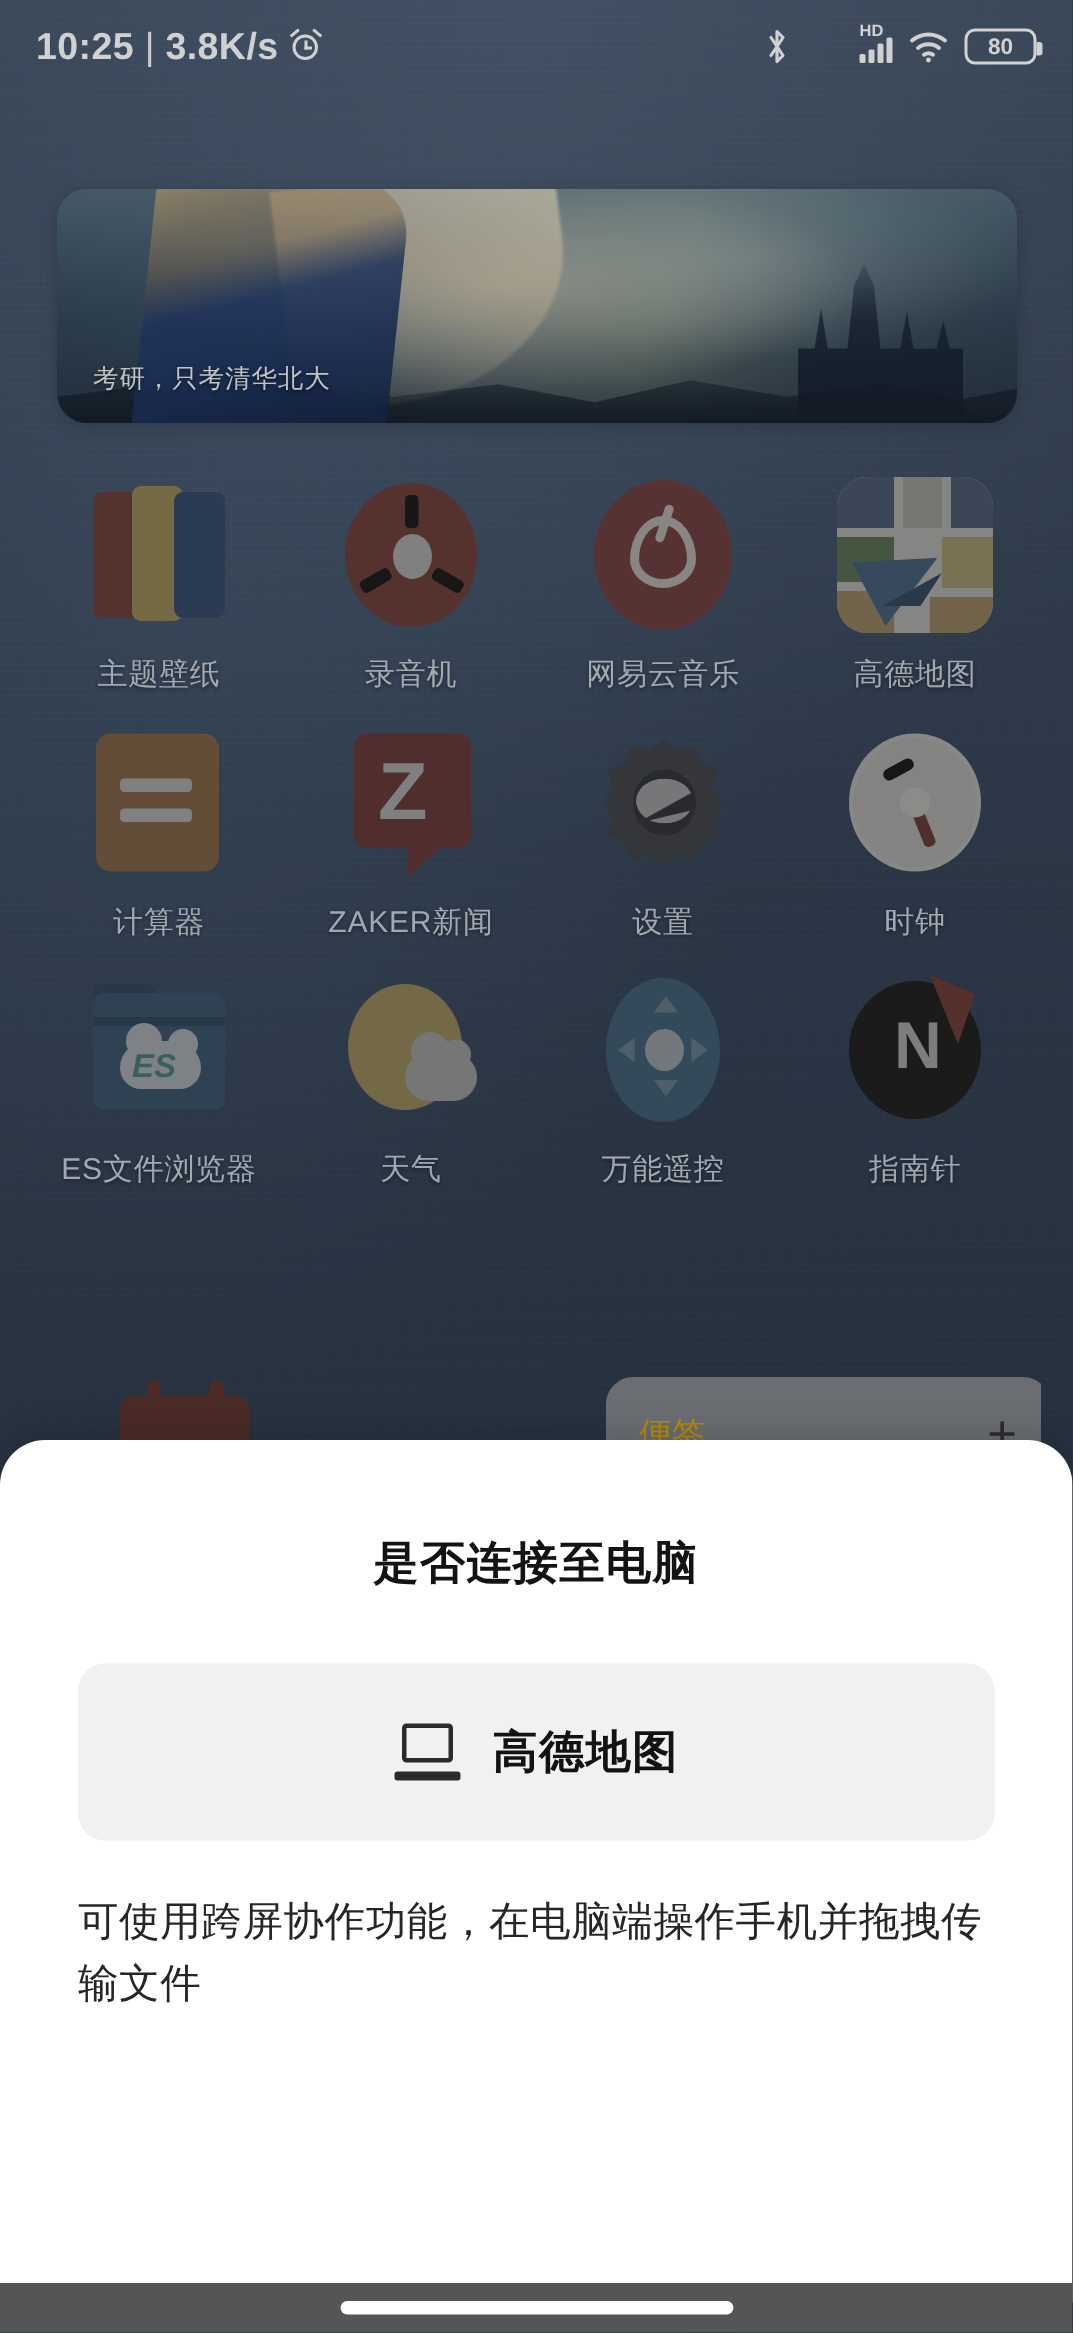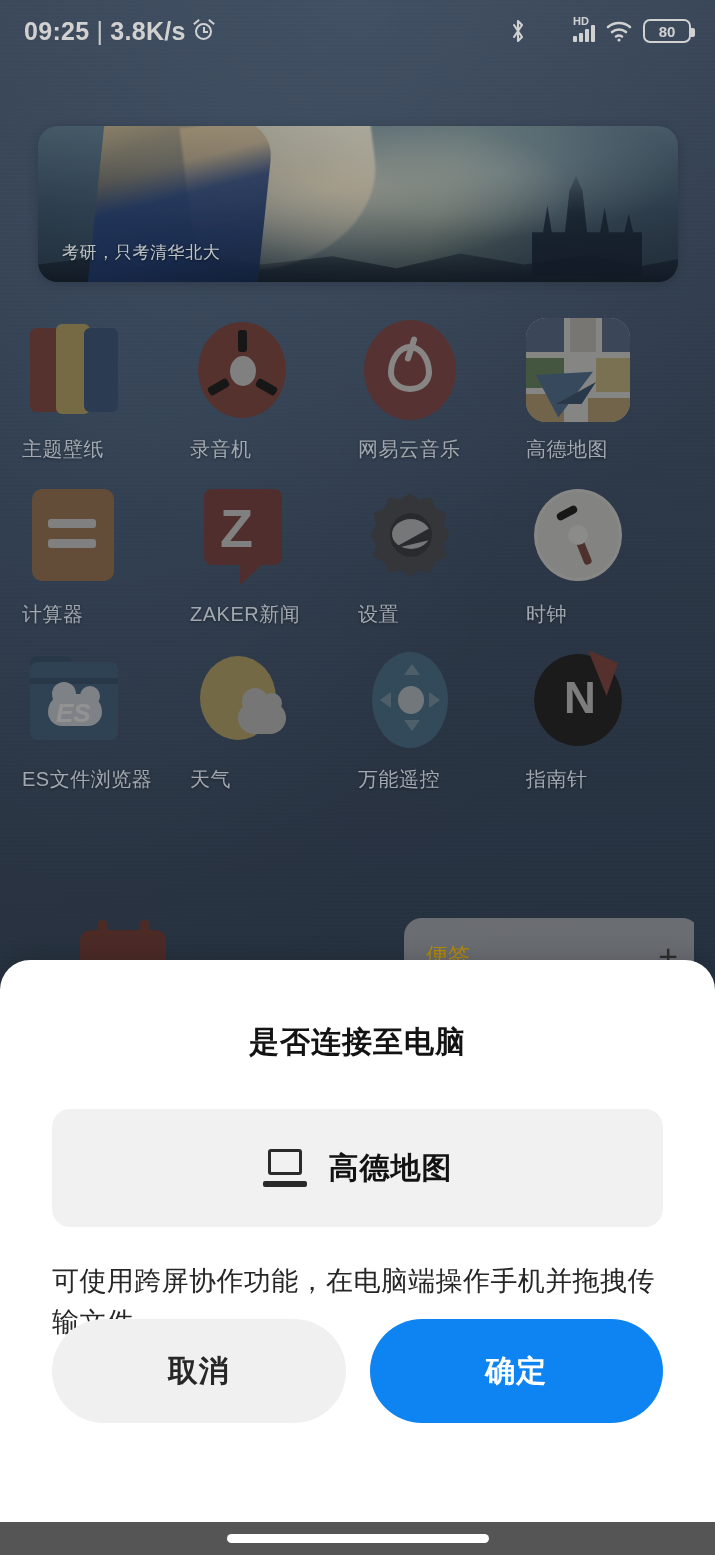--- a/index.html
+++ b/index.html
@@ -115,21 +115,21 @@
     color:#e8eef2; font-size:17px; letter-spacing:.6px;
     text-shadow:0 1px 3px rgba(0,0,0,.6);
   }
 
   
   .app-grid{
     position:absolute; left:22px; top:318px; width:672px;
     display:grid; grid-template-columns:repeat(4,1fr);
     row-gap:20px; column-gap:0;
   }
-  .app-cell{ display:flex; flex-direction:column; align-items:flex-start; }
+  .app-cell{ display:flex; flex-direction:column; align-items:center; }
   .app-icon{
     width:104px; height:104px; position:relative;
     filter:saturate(.42) brightness(.72) contrast(.92);
   }
   .app-label{
     margin-top:14px; color:#c6ced8; font-size:20px; letter-spacing:.5px;
     text-shadow:0 1px 3px rgba(0,0,0,.45); white-space:nowrap;
   }
 
   
@@ -208,21 +208,21 @@
   .ic-clock .hand-b{ position:absolute; left:30px; top:26px; width:22px; height:8px; background:#1d1d1d; border-radius:4px; transform:rotate(-28deg); }
   .ic-clock .hand-r{ position:absolute; left:54px; top:56px; width:8px; height:26px; background:#c0392b; border-radius:3px; transform:rotate(-22deg); }
 
   
   .ic-es .folder{ position:absolute; left:8px; top:14px; width:88px; height:78px; background:#1f72c0; border-radius:8px; }
   .ic-es .tab{ position:absolute; left:8px; top:8px; width:42px; height:16px; background:#1a5fa3; border-radius:6px 6px 0 0; }
   .ic-es .strip{ position:absolute; left:8px; top:30px; width:88px; height:6px; background:#1a5fa3; }
   .ic-es .cloud{ position:absolute; left:26px; top:46px; width:54px; height:32px; background:#cfe3f5; border-radius:18px 18px 14px 14px; }
   .ic-es .cloud::before{ content:""; position:absolute; left:4px; top:-12px; width:24px; height:24px; background:#cfe3f5; border-radius:50%; }
   .ic-es .cloud::after{ content:""; position:absolute; right:2px; top:-8px; width:20px; height:20px; background:#cfe3f5; border-radius:50%; }
-  .ic-es .estxt{ position:absolute; left:34px; top:50px; color:#ffffff; font-size:26px; font-weight:700; font-style:italic; z-index:3; }
+  .ic-es .estxt{ position:absolute; left:34px; top:50px; color:#14b8a6; font-size:22px; font-weight:700; font-style:italic; z-index:3; }
 
   
   .ic-remote .pad{ position:absolute; left:14px; top:4px; width:76px; height:96px; background:#1f84c8; border-radius:50%; }
   .ic-remote .hub{ position:absolute; left:40px; top:38px; width:26px; height:28px; background:#b9cfdd; border-radius:50%; }
   .ic-remote .ar{ position:absolute; width:0; height:0; }
   .ic-remote .up{ left:46px; top:16px; border-left:8px solid transparent; border-right:8px solid transparent; border-bottom:11px solid #5fa9d6; }
   .ic-remote .dn{ left:46px; top:72px; border-left:8px solid transparent; border-right:8px solid transparent; border-top:11px solid #5fa9d6; }
   .ic-remote .lf{ left:22px; top:44px; border-top:8px solid transparent; border-bottom:8px solid transparent; border-right:11px solid #5fa9d6; }
   .ic-remote .rt{ right:22px; top:44px; border-top:8px solid transparent; border-bottom:8px solid transparent; border-left:11px solid #5fa9d6; }
 
@@ -308,21 +308,21 @@
 </style>
 </head>
 <body>
 
 <div class="wallpaper">
   <div class="wall-texture"></div>
 </div>
 
 <div class="statusbar">
   <div class="sb-left">
-    <span>09:25</span>
+    <span>10:25</span>
     <span class="sb-divider">|</span>
     <span>3.8K/s</span>
     <span class="icon-alarm">
       <span class="face"></span>
         <span class="hand-v"></span>
         <span class="hand-h"></span>
       <span class="ear-l"></span>
         <span class="ear-r"></span>
     </span>
   </div>
@@ -508,21 +508,17 @@
   <div class="device-card">
     <span class="laptop-icon">
       <span class="screen"></span>
         <span class="base"></span>
     </span>
     <span class="device-name">高德地图</span>
   </div>
 
   <div class="sheet-desc">可使用跨屏协作功能，在电脑端操作手机并拖拽传输文件</div>
 
-  <div class="sheet-actions">
-    <button class="btn btn-cancel">取消</button>
-    <button class="btn btn-confirm">确定</button>
-  </div>
 </div>
 
 <div class="navbar">
   <div class="home-indicator"></div>
 </div>
 
 </body></html>

